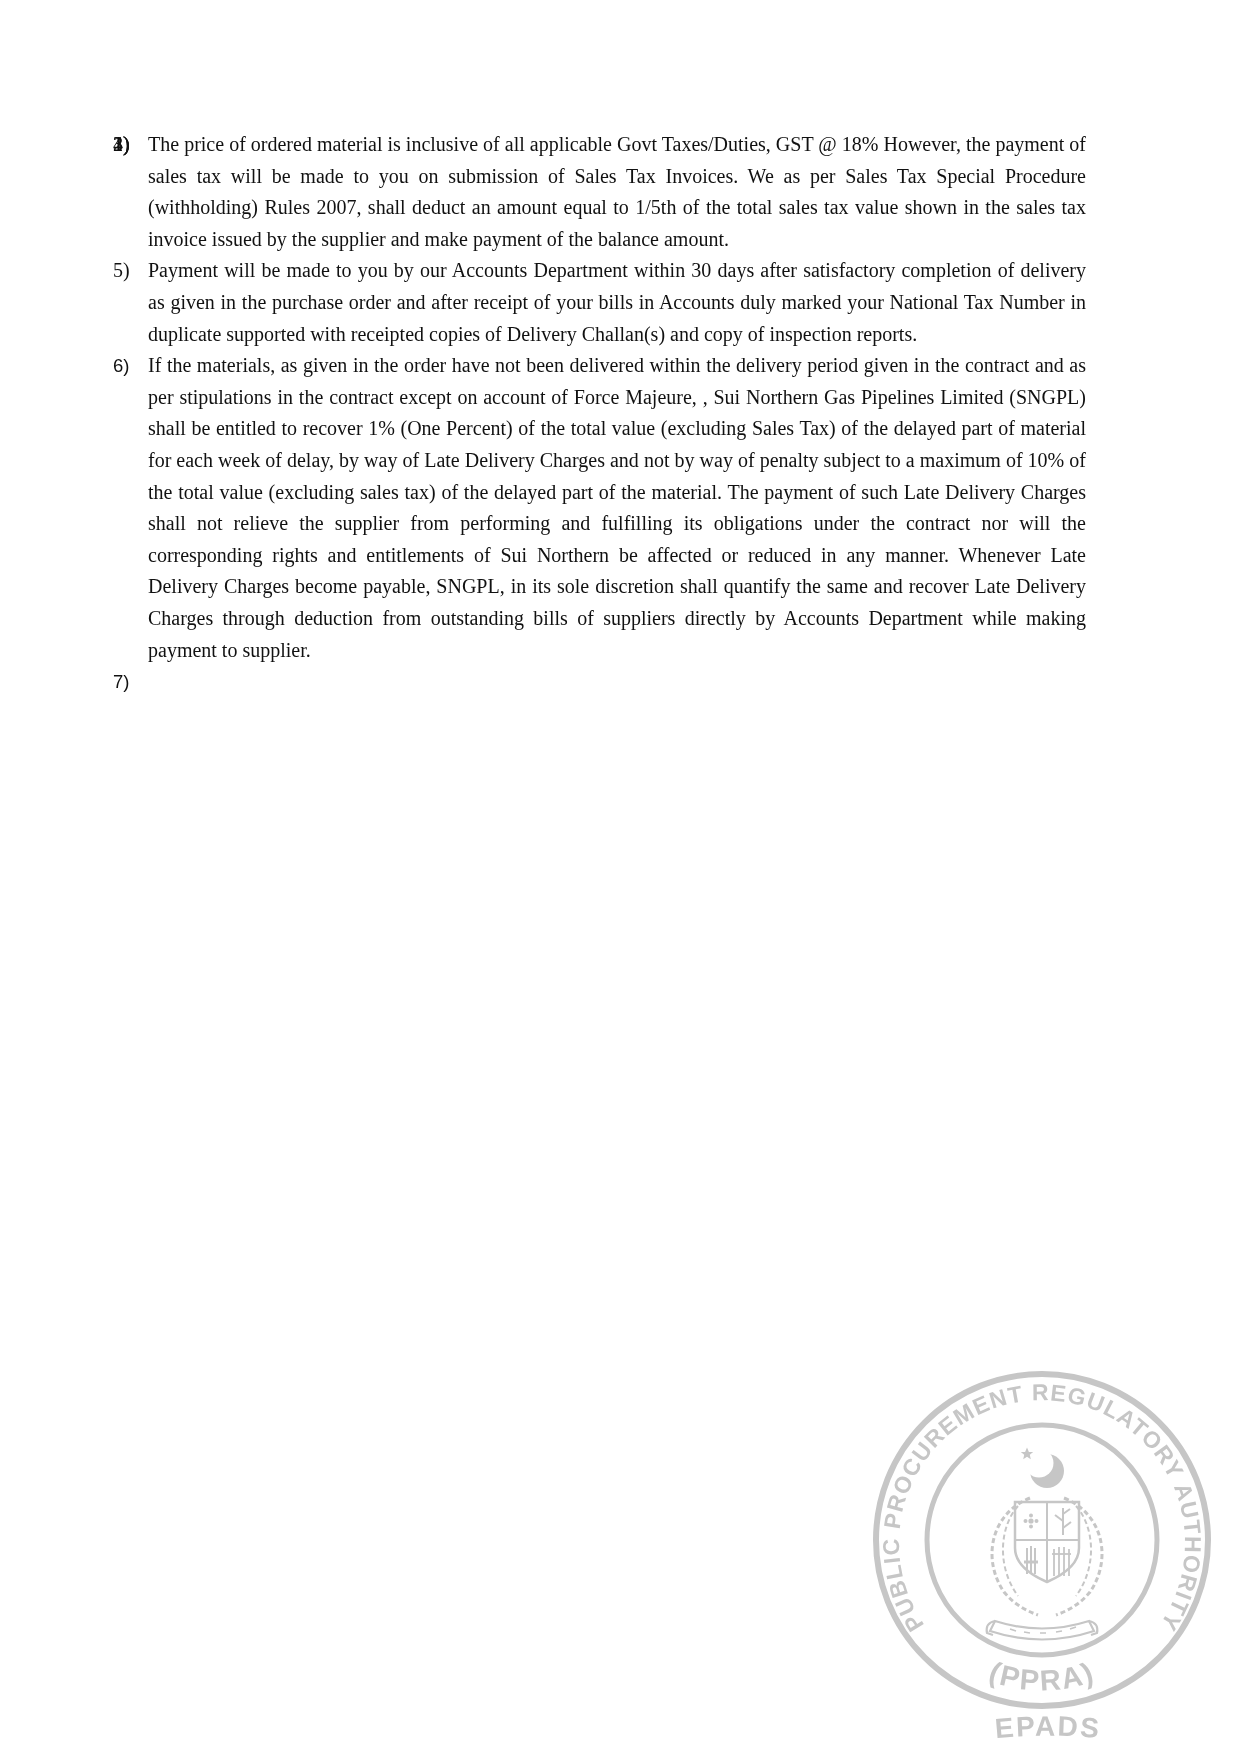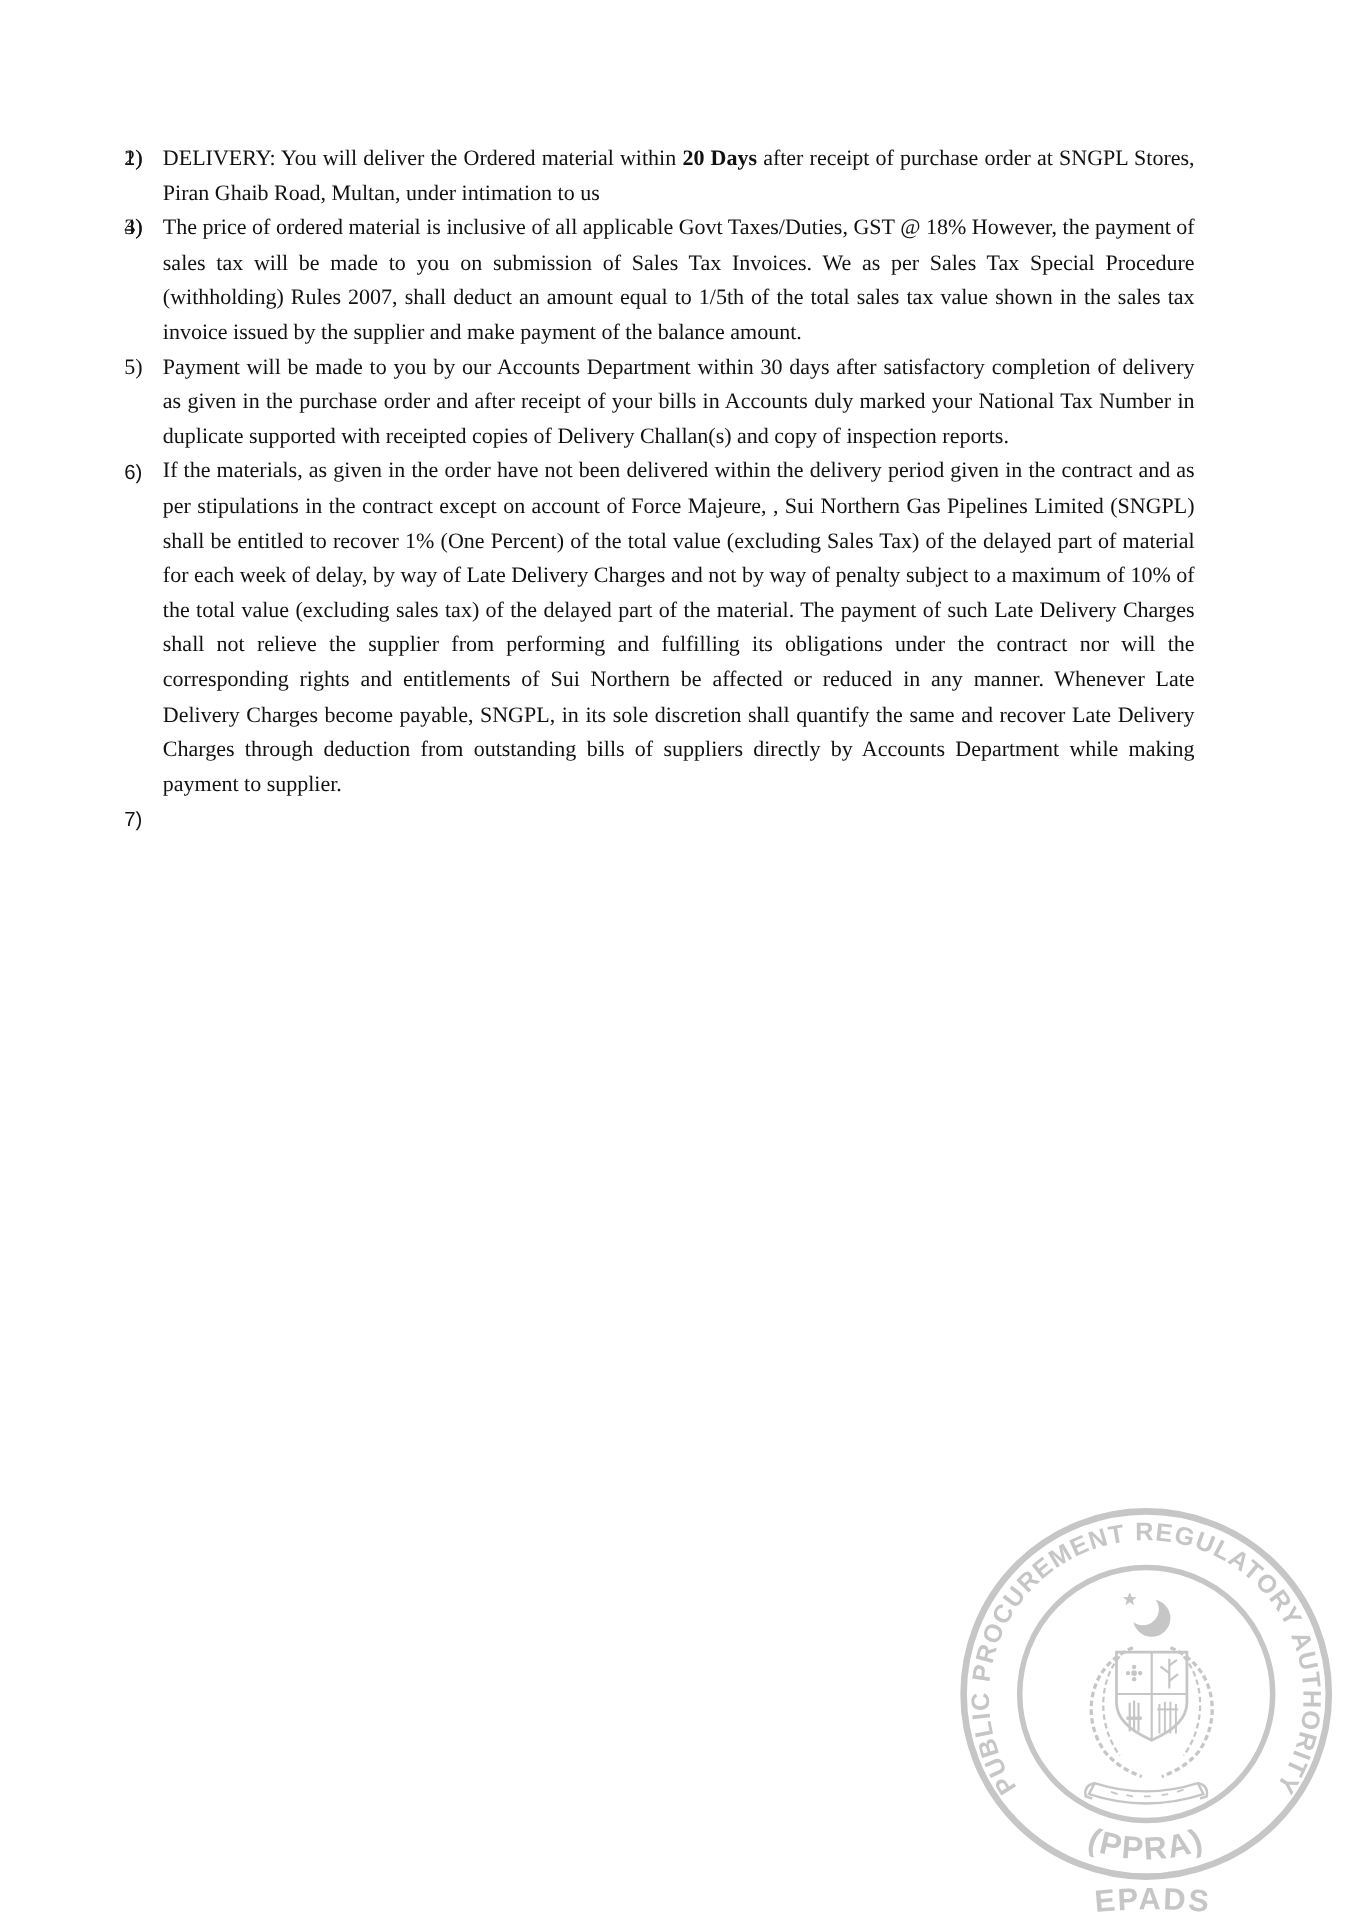--- a/index.html
+++ b/index.html
@@ -45,21 +45,21 @@
   .seal .epads-txt  { font-size:28px; letter-spacing:2px; }
   .seal .ln  { stroke:currentColor; fill:none; }
 </style>
 </head>
 <body>
 
 <div class="page">
 
   <ol class="terms" id="terms-list">
       <li class="term" style="color: rgb(17, 17, 17);"><span class="num">1)</span></li>
-      <li class="term" style="color: rgb(17, 17, 17);"><span class="num">2)</span><span><span>DELIVERY: You will deliver the Ordered material within </span><span class="b">20 Days</span><span> after receipt of purchase order at SNGPL Stores, Piran Ghaib Road, Multan, under intimation to us</span></span></li>
+      <li class="term" style="color: rgb(17, 17, 17);"><span class="num">2)</span></li>
       <li class="term" style="color: rgb(17, 17, 17);"><span class="num">3)</span></li>
       <li class="term" style="color: rgb(17, 17, 17);"><span class="num">4)</span><span><span>The price of ordered material is inclusive of all applicable Govt Taxes/Duties, GST @ 18% However, the payment of sales tax will be made to you on submission of Sales Tax Invoices. We as per Sales Tax Special Procedure (withholding) Rules 2007, shall deduct an amount equal to 1/5th of the total sales tax value shown in the sales tax invoice issued by the supplier and make payment of the balance amount.</span></span></li>
       <li class="term" style="color: rgb(17, 17, 17);"><span class="num">5)</span><span><span>Payment will be made to you by our Accounts Department within 30 days after satisfactory completion of delivery as given in the purchase order and after receipt of your bills in Accounts duly marked your National Tax Number in duplicate supported with receipted copies of Delivery Challan(s) and copy of inspection reports.</span></span></li>
       <li class="term" style="color: rgb(17, 17, 17);"><span class="num sans">6)</span><span><span>If the materials, as given in the order have not been delivered within the delivery period given in the contract and as per stipulations in the contract except on account of Force Majeure, , Sui Northern Gas Pipelines Limited (SNGPL) shall be entitled to recover 1% (One Percent) of the total value (excluding Sales Tax) of the delayed part of material for each week of delay, by way of Late Delivery Charges and not by way of penalty subject to a maximum of 10% of  the total value (excluding sales tax) of the delayed part of the material. The payment of such Late Delivery Charges shall not relieve the supplier from performing and fulfilling its obligations under the contract nor will the corresponding rights and entitlements of Sui Northern be affected or reduced in any manner. Whenever Late Delivery Charges become payable, SNGPL, in its sole discretion shall quantify the same and recover Late Delivery Charges through deduction from outstanding bills of suppliers directly by Accounts Department while making payment to supplier.</span></span></li>
       <li class="term" style="color: rgb(17, 17, 17);"><span class="num sans">7)</span></li>
     </ol>
 
   <svg class="seal" width="420" height="420" viewBox="0 0 420 420" aria-hidden="true" style="color: rgb(198, 198, 198);">
     <defs>
       <path id="arcTop" d="M 96.5 300.2 A 143 143 0 1 1 323.5 300.2"></path>

